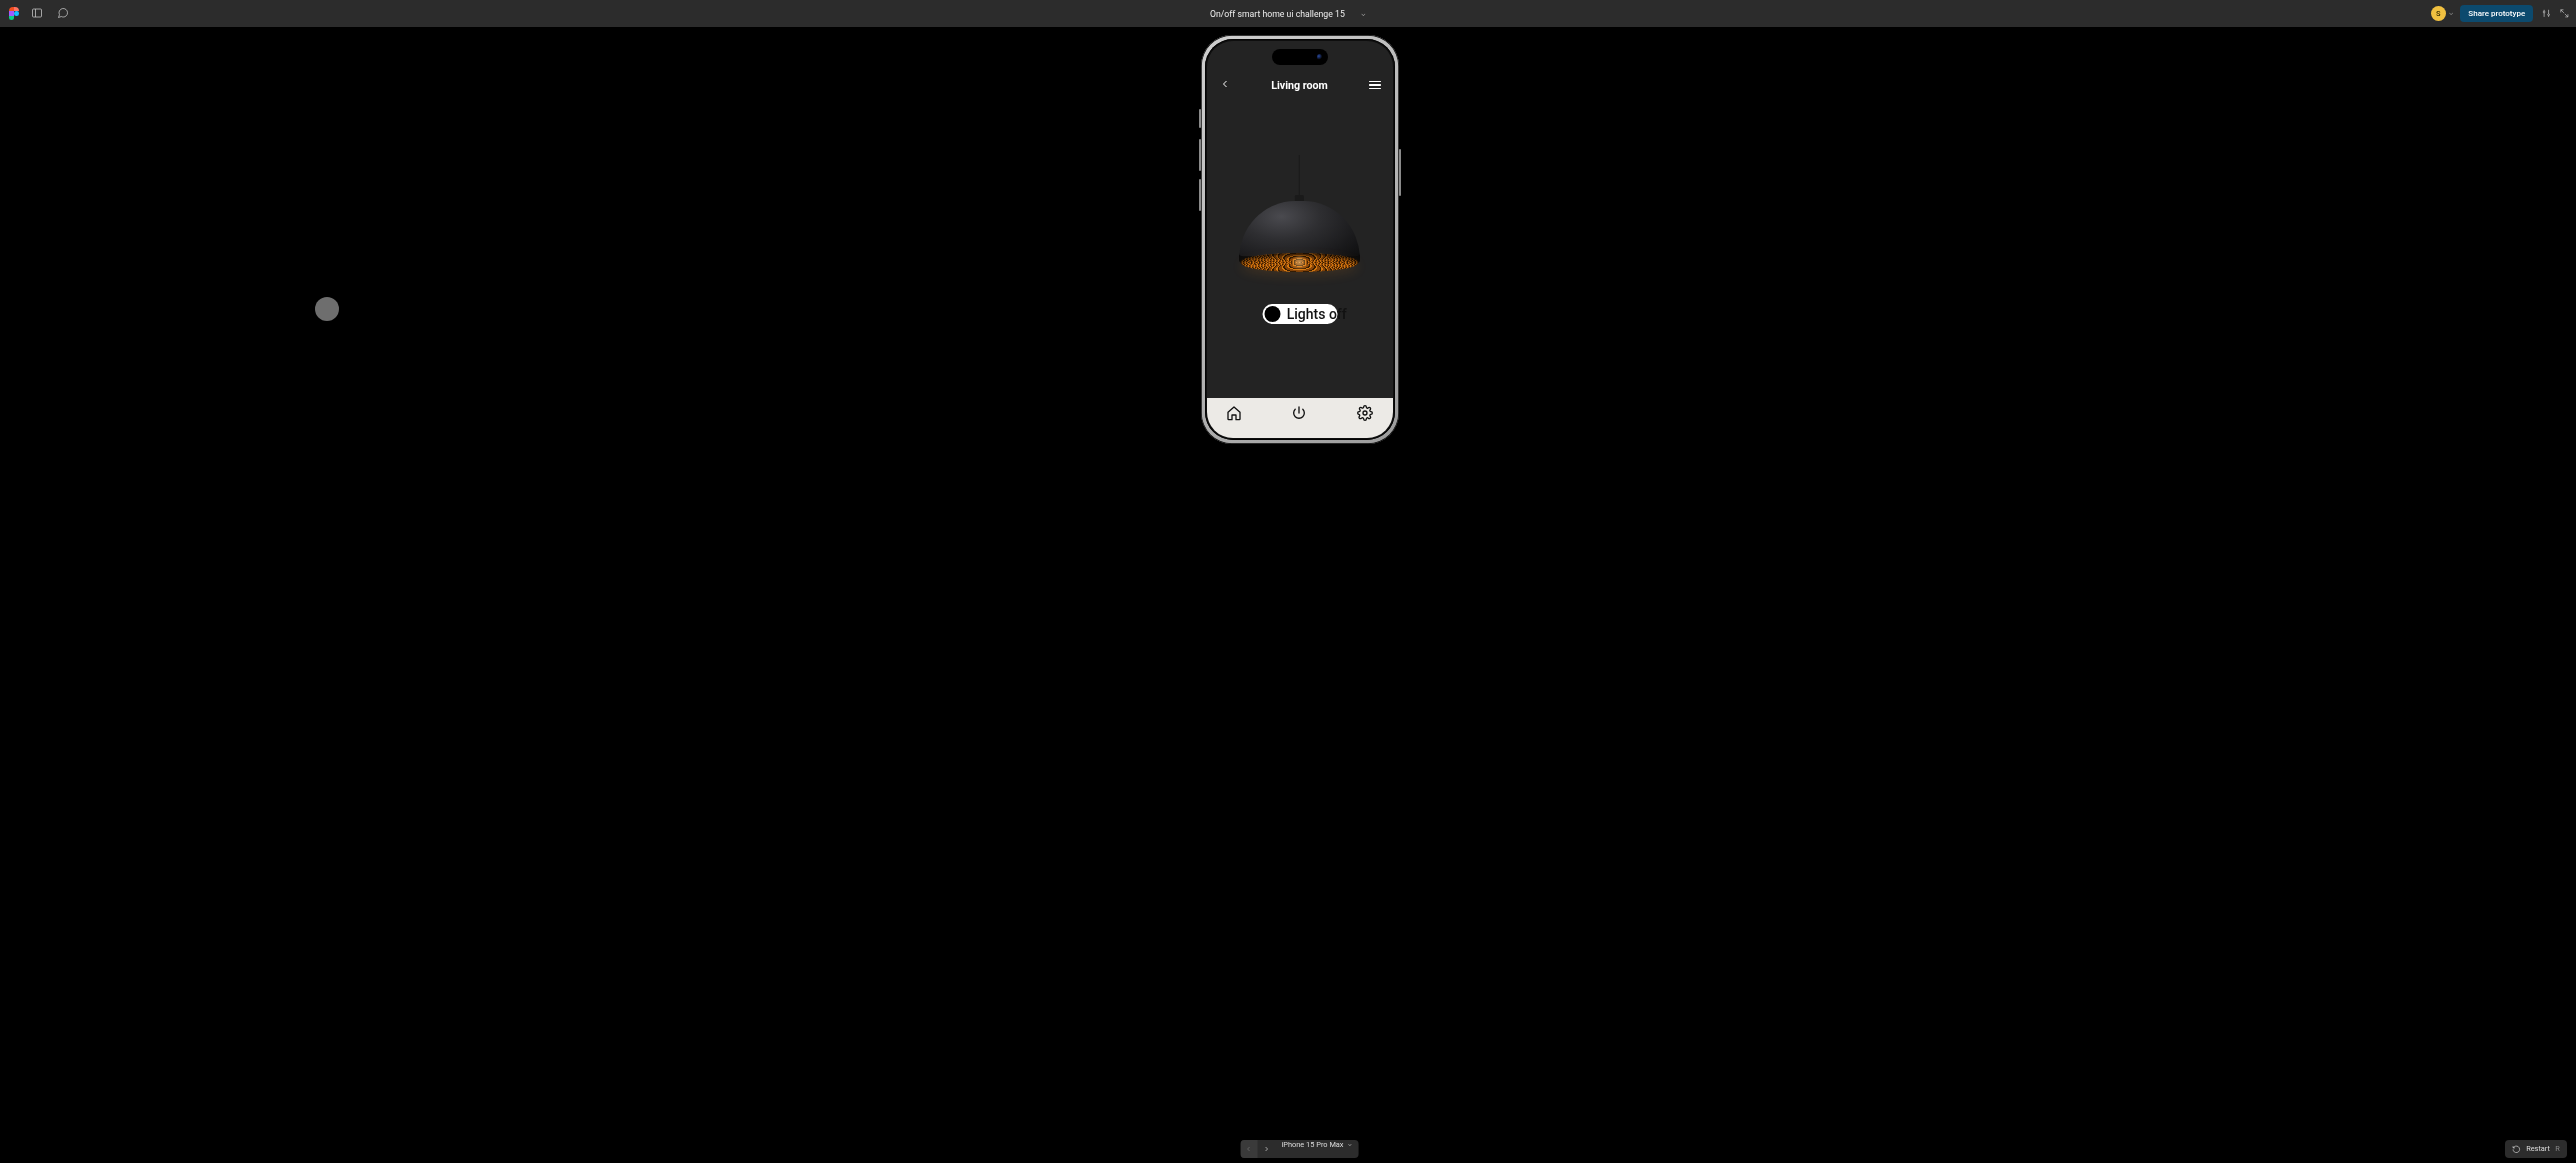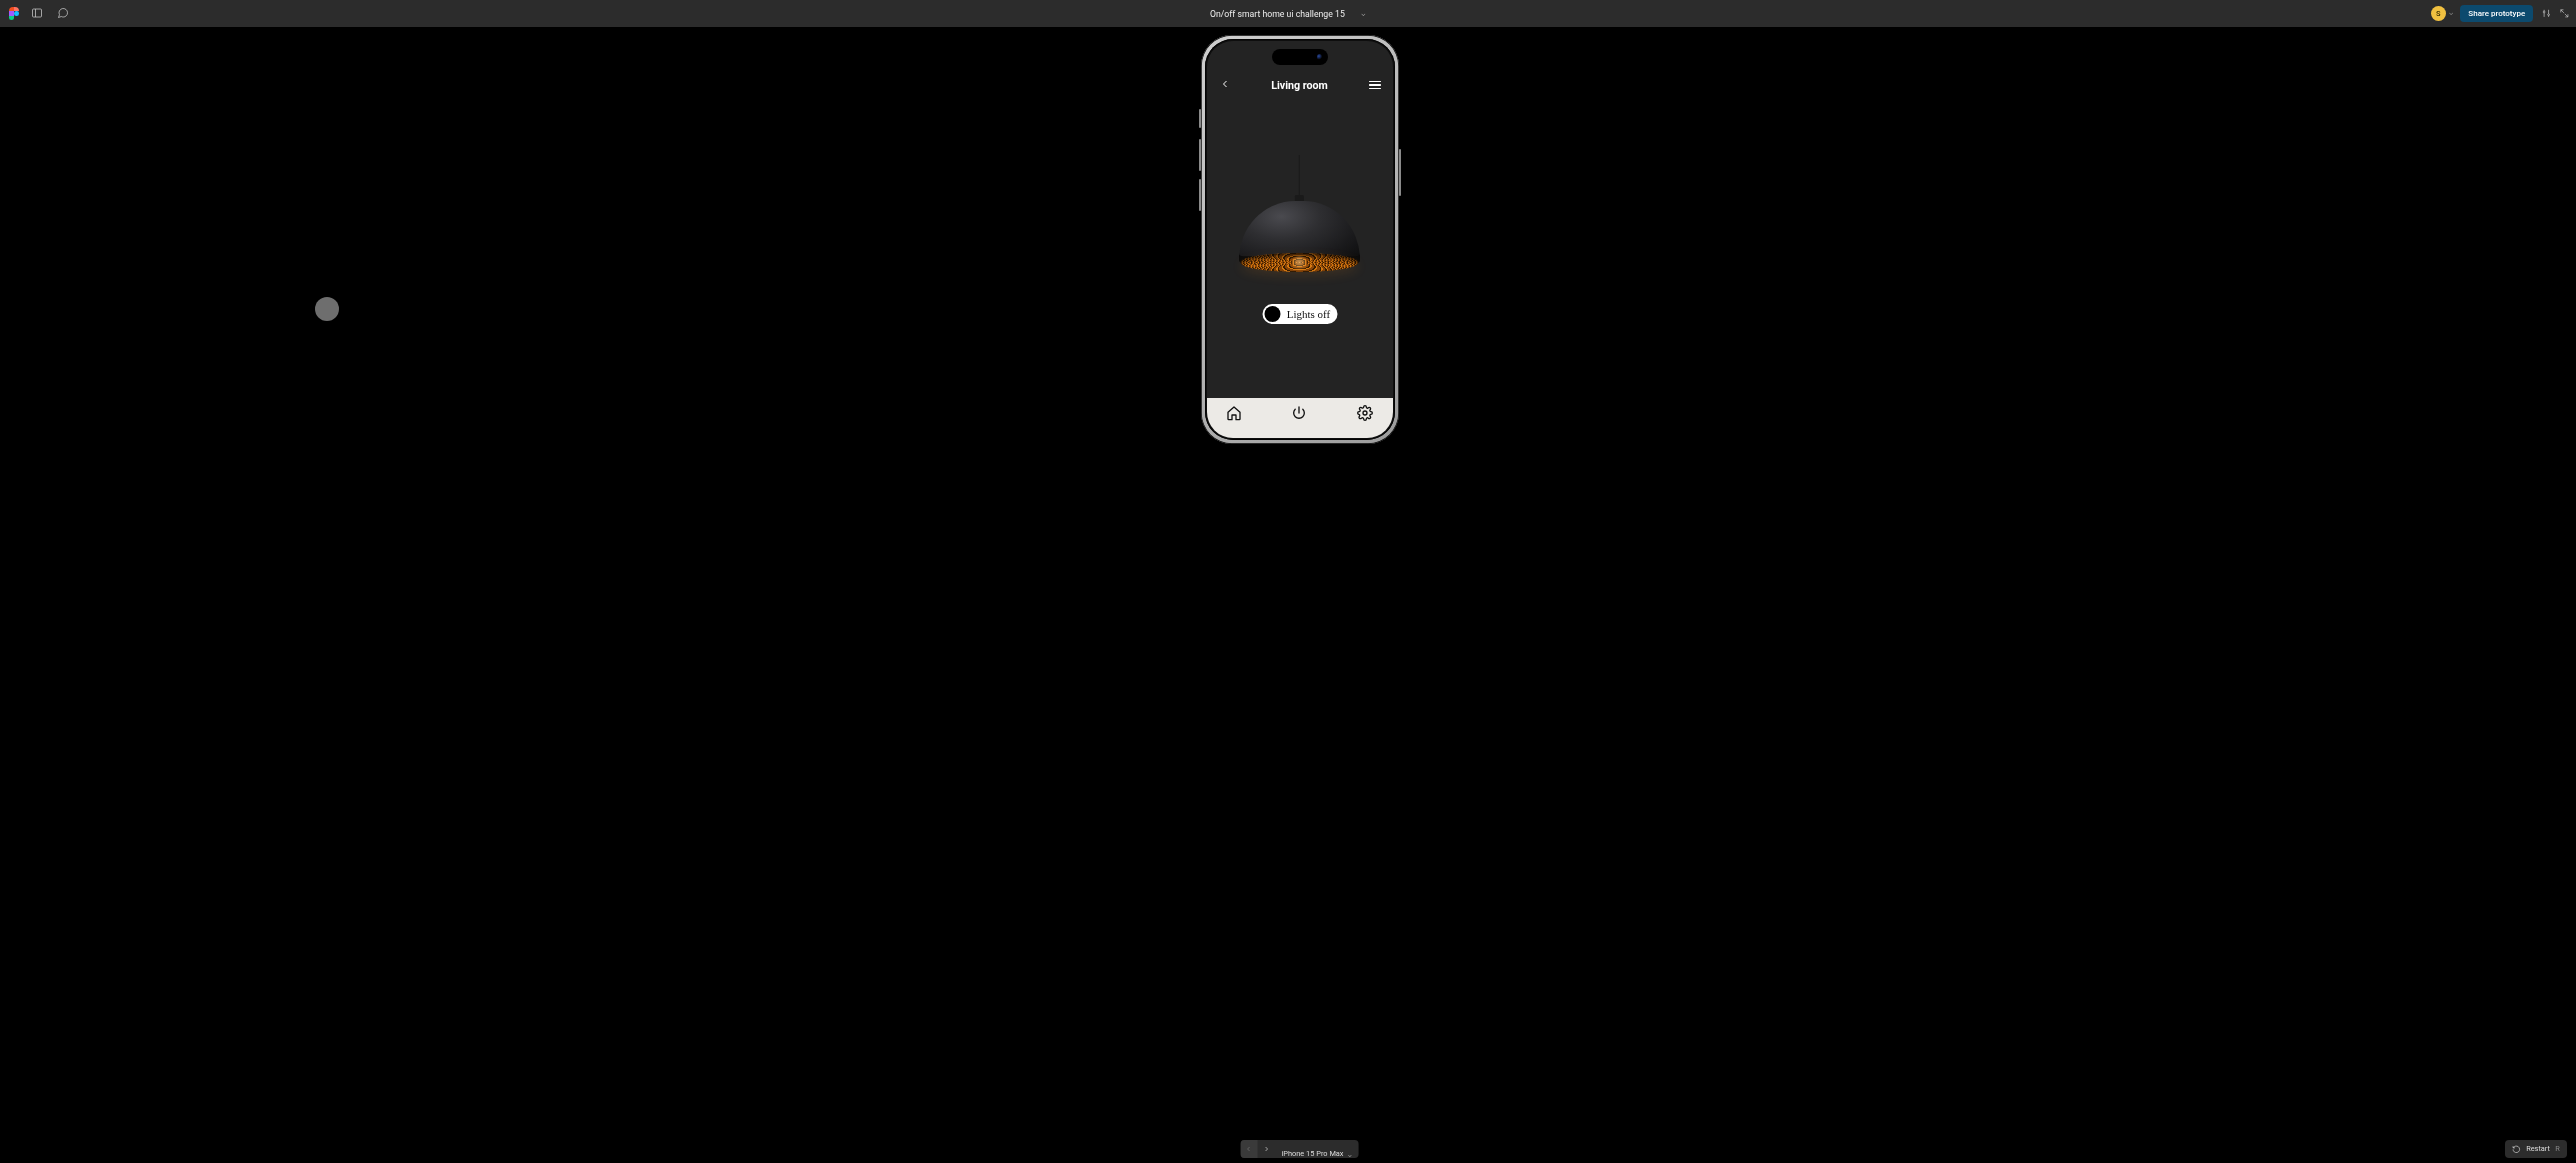--- a/index.html
+++ b/index.html
@@ -236,21 +236,21 @@
 .toggle{
   position:absolute;top:263px;left:50%;transform:translateX(-50%);
   width:75px;height:20px;border-radius:10.7px;background:#fff;
   display:flex;align-items:center;padding:2px 6.7px 2px 2px;gap:6.7px;
   cursor:pointer;
 }
 .toggle .knob{
   width:16px;height:16px;border-radius:50%;background:#000;flex:0 0 auto;
 }
 .toggle .label{
-  color:#111;font-size:11px;font-weight:500;white-space:nowrap;font-family:Liberation Serif, serif;
+  color:#111;font-size:14px;font-weight:500;white-space:nowrap;
 }
 
 .tabbar{
   position:absolute;left:0;right:0;bottom:0;height:40px;
   background:#eceae6;
   display:flex;align-items:flex-start;justify-content:space-between;
   padding:6.7px 19px 0;
 }
 .tabbar .tab{width:17.4px;height:17.4px;display:flex;align-items:center;justify-content:center;cursor:pointer}
 .tabbar .tab svg{width:16px;height:16px;stroke:#111;fill:none;stroke-width:2;stroke-linejoin:round;stroke-linecap:round}
@@ -265,21 +265,21 @@
   height:17.4px;
   color:#ddd;font-size:7.4px;
   overflow:hidden;
 }
 .proto-controls .seg{
   display:flex;align-items:center;justify-content:center;height:100%;
 }
 .proto-controls .navseg{width:17.4px;cursor:pointer}
 .proto-controls .navseg.disabled{background:#3a3a3a;color:#777;cursor:default}
 .proto-controls .navseg svg{width:8px;height:8px;stroke:currentColor;fill:none;stroke-width:2}
-.proto-controls .device{padding:0 6.7px;display:flex;gap:4px;align-items:flex-end}
+.proto-controls .device{padding:0 6.7px;display:flex;gap:4px;align-items:flex-start}
 .proto-controls .device .car{color:#aaa;font-size:6px}
 
 .restart-pill{
   position:absolute;right:9.4px;bottom:5.4px;
   display:flex;align-items:center;gap:5.4px;
   background:#2c2c2c;border-radius:4px;
   height:17.4px;padding:0 6.7px;color:#ddd;font-size:7.4px;cursor:pointer;
 }
 .restart-pill svg{width:8.7px;height:8.7px;stroke:#ccc;fill:none;stroke-width:2}
 .restart-pill .key{color:#888}

